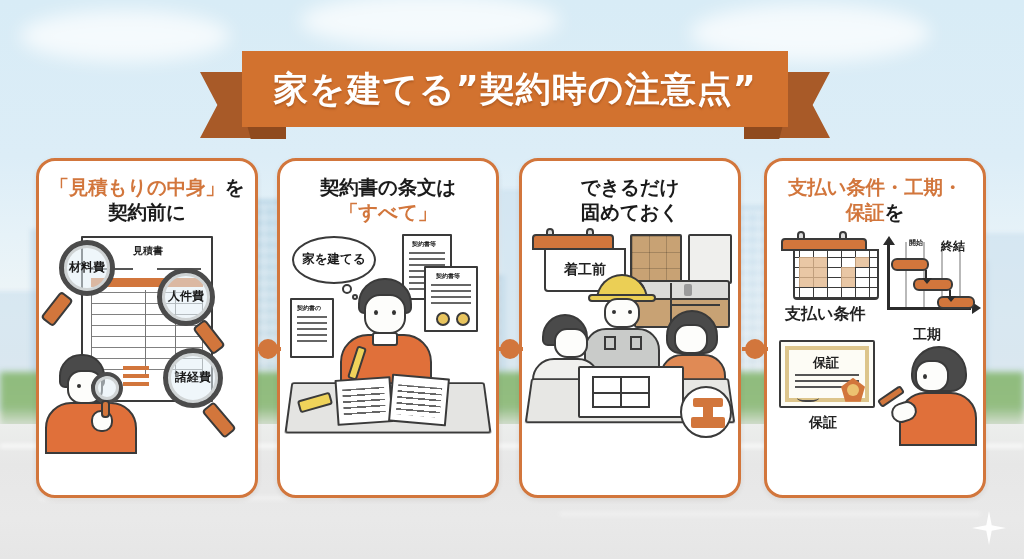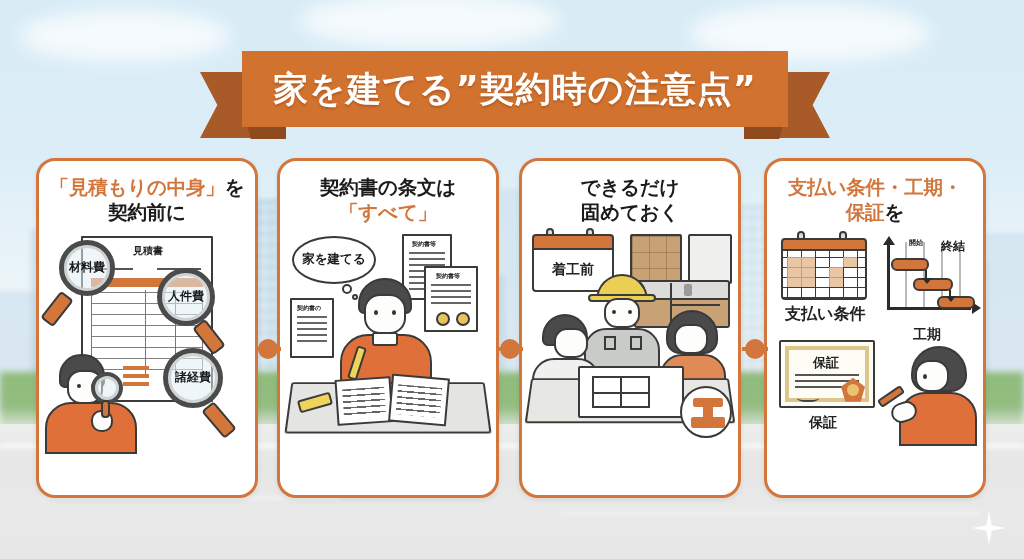--- a/index.html
+++ b/index.html
@@ -128,21 +128,21 @@
     border: 5px solid #4b4b4b; box-shadow: inset 0 0 0 3px #cfd3d4;
   }
   .mag-handle {
     position: absolute; background: #d2763c; border: 2px solid #3a3a3a; border-radius: 4px;
   }
   .mag-text {
     position: absolute; inset: 0; display: flex; align-items: center; justify-content: center;
     font-size: 12px; font-weight: 700; color: #1b1b1b;
   }
   .cal-top { background: #d2763c; }
-  .cal-body { background: #fff; }
+  .cal-body { background: #fff; margin-left: 12px; }
   .bubble {
     position: absolute; background: #fff; border: 2px solid #3a3a3a; border-radius: 50%;
     display: flex; align-items: center; justify-content: center;
     font-size: 12.5px; font-weight: 700; color: #1b1b1b;
   }
 </style>
 </head>
 <body>
 
 <div id="stage">

